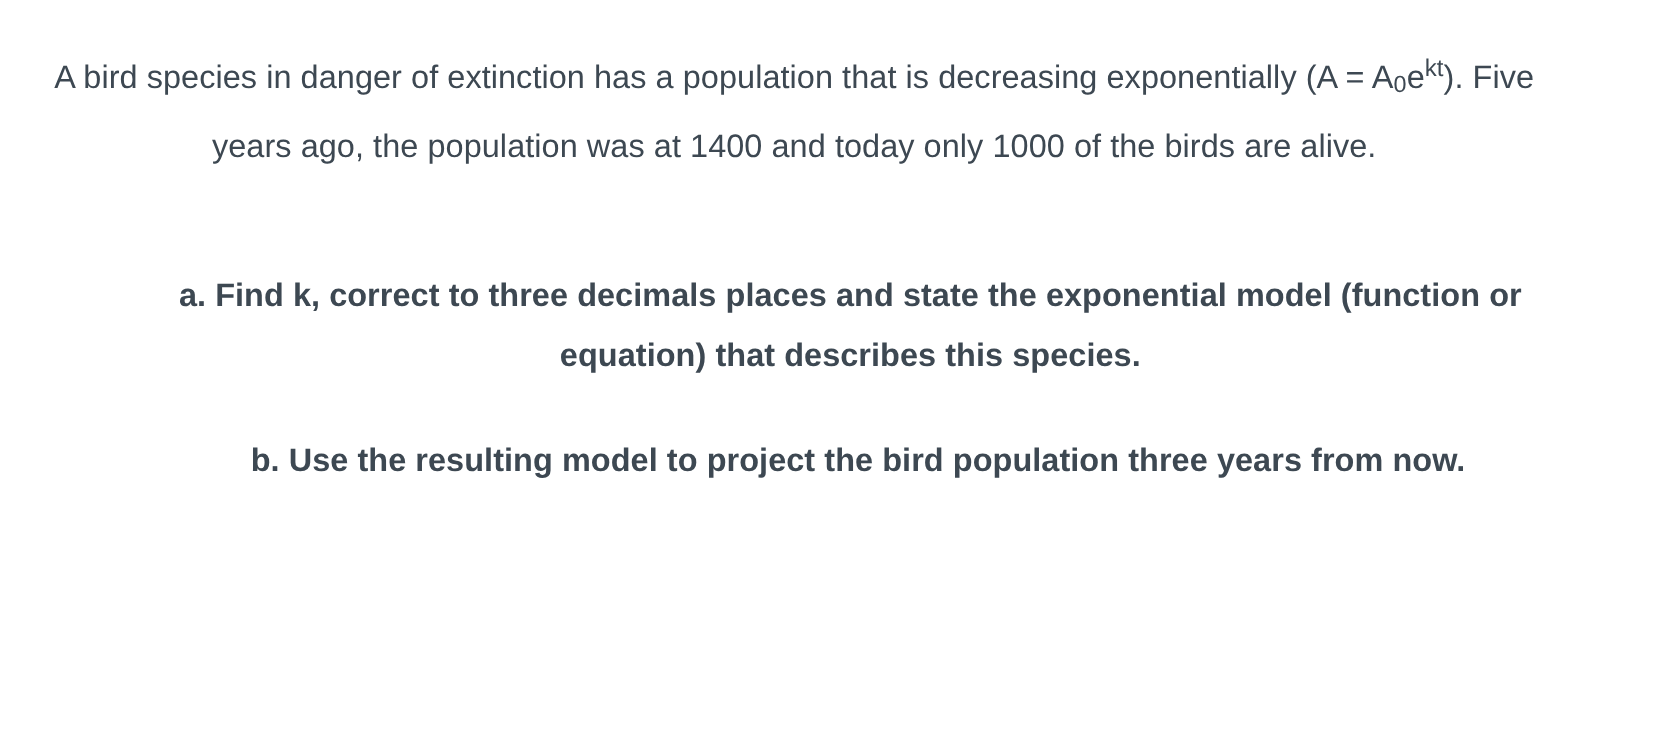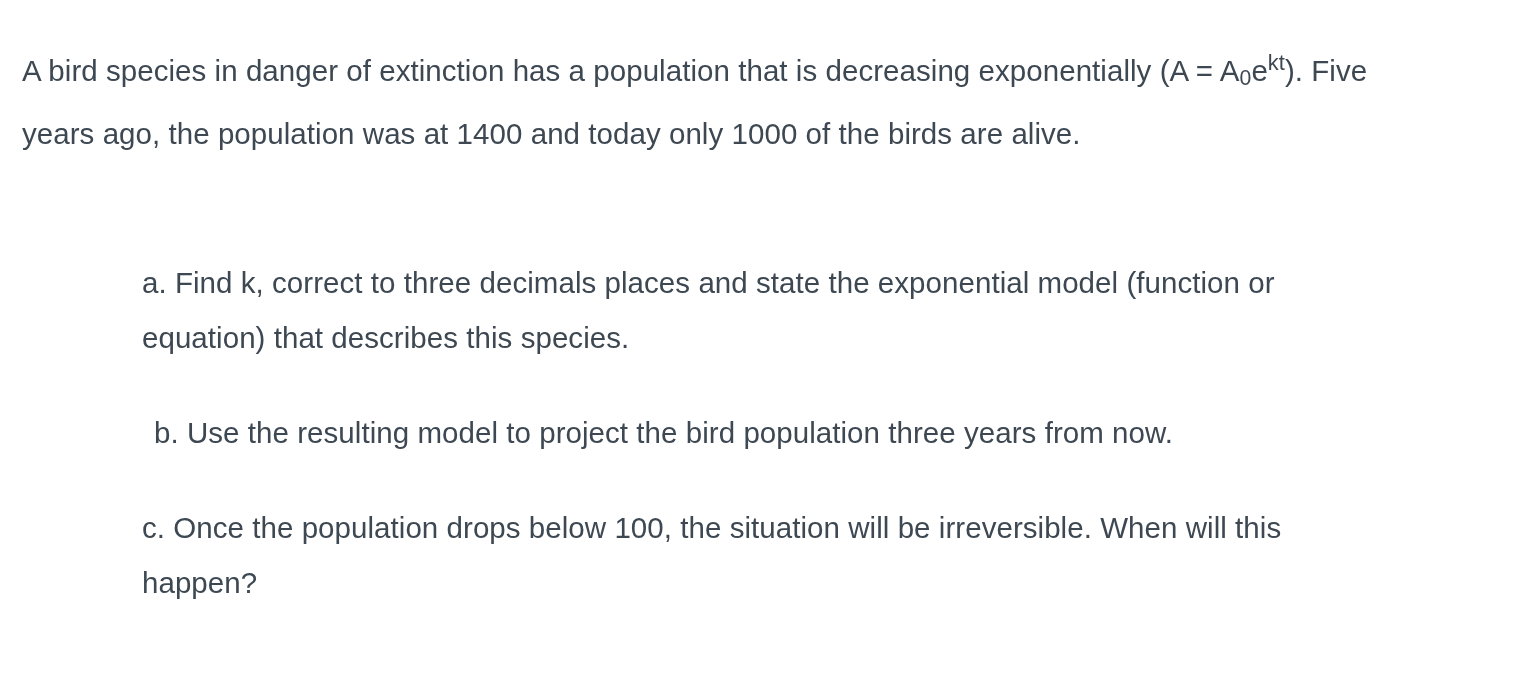--- a/index.html
+++ b/index.html
@@ -16,20 +16,21 @@
     -webkit-font-smoothing: antialiased;
   }
 
   .page {
     position: relative;
     width: 1450px;
     height: 678px;
     background: #ffffff;
     box-sizing: border-box;
     padding: 0;
+    text-align: center;
   }
 
   
   .intro {
     position: absolute;
     left: 22px;
     top: 9px;
     width: 1400px;
     font-size: 29.5px;
     line-height: 63px;
@@ -50,22 +51,23 @@
   sup {
     font-size: 0.74em;
     vertical-align: 0.52em;
     line-height: 0;
   }
 
   
   .questions {
     position: absolute;
     left: 142px;
-    top: 255px;
+    top: 241px;
     width: 1270px;
+    font-weight: bold;
   }
 
   .question {
     font-size: 29.5px;
     line-height: 55px;
     color: #3d4852;
     letter-spacing: 0.05px;
     margin: 0 0 40px 0;
   }
 
@@ -80,16 +82,15 @@
 </head>
 <body>
 
 <div class="page">
 
   <p class="intro"><span>A bird species in danger of extinction has a population that is decreasing exponentially (A = A</span><span class="formula"><sub>0</sub><span>e</span><sup>kt</sup></span><span>). Five years ago, the population was at 1400 and today only 1000 of the birds are alive.</span></p>
 
   <div class="questions">
     <p class="question q-a">a. Find k, correct to three decimals places and state the exponential model (function or equation) that describes this species.</p>
     <p class="question q-b">b. Use the resulting model to project the bird population three years from now.</p>
-    <p class="question q-c">c. Once the population drops below 100, the situation will be irreversible. When will this happen?</p>
   </div>
 
 </div>
 
 </body></html>

